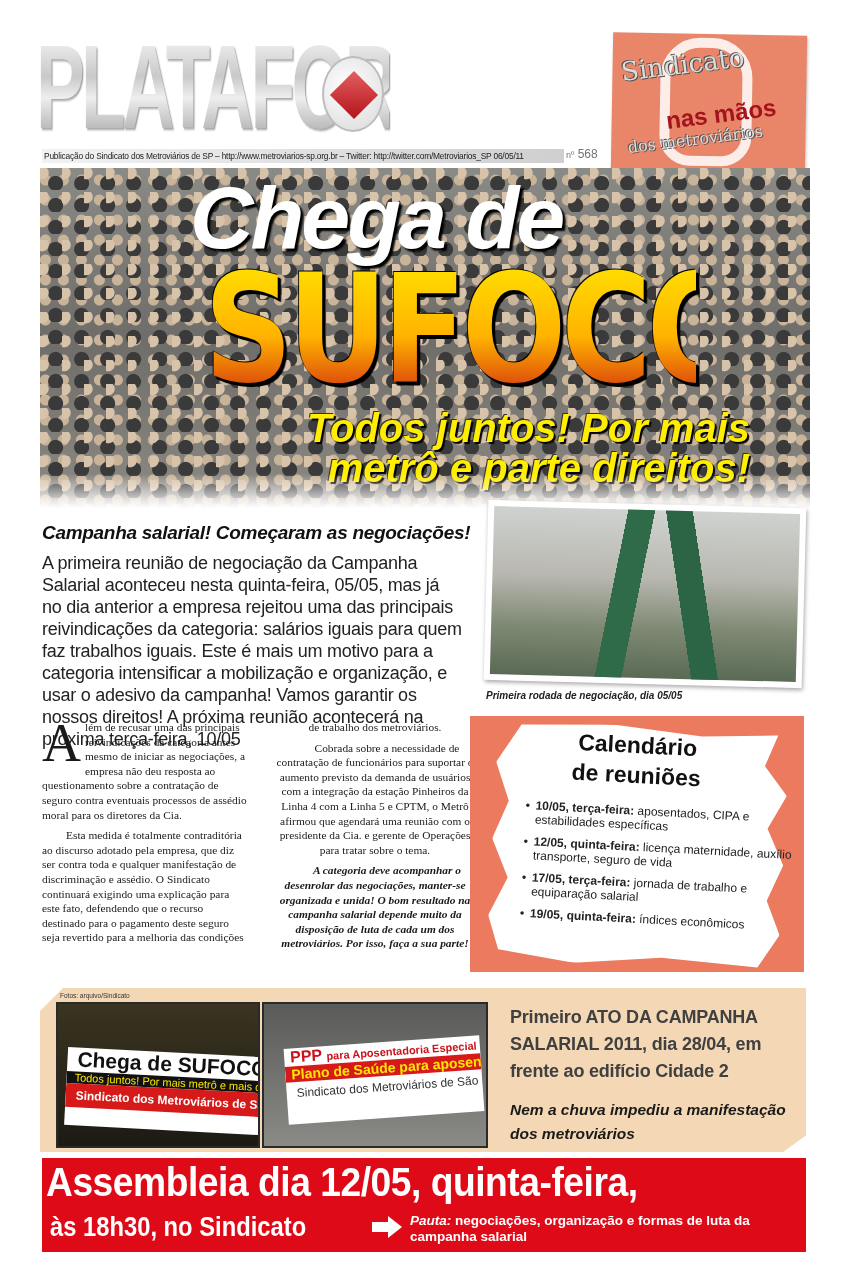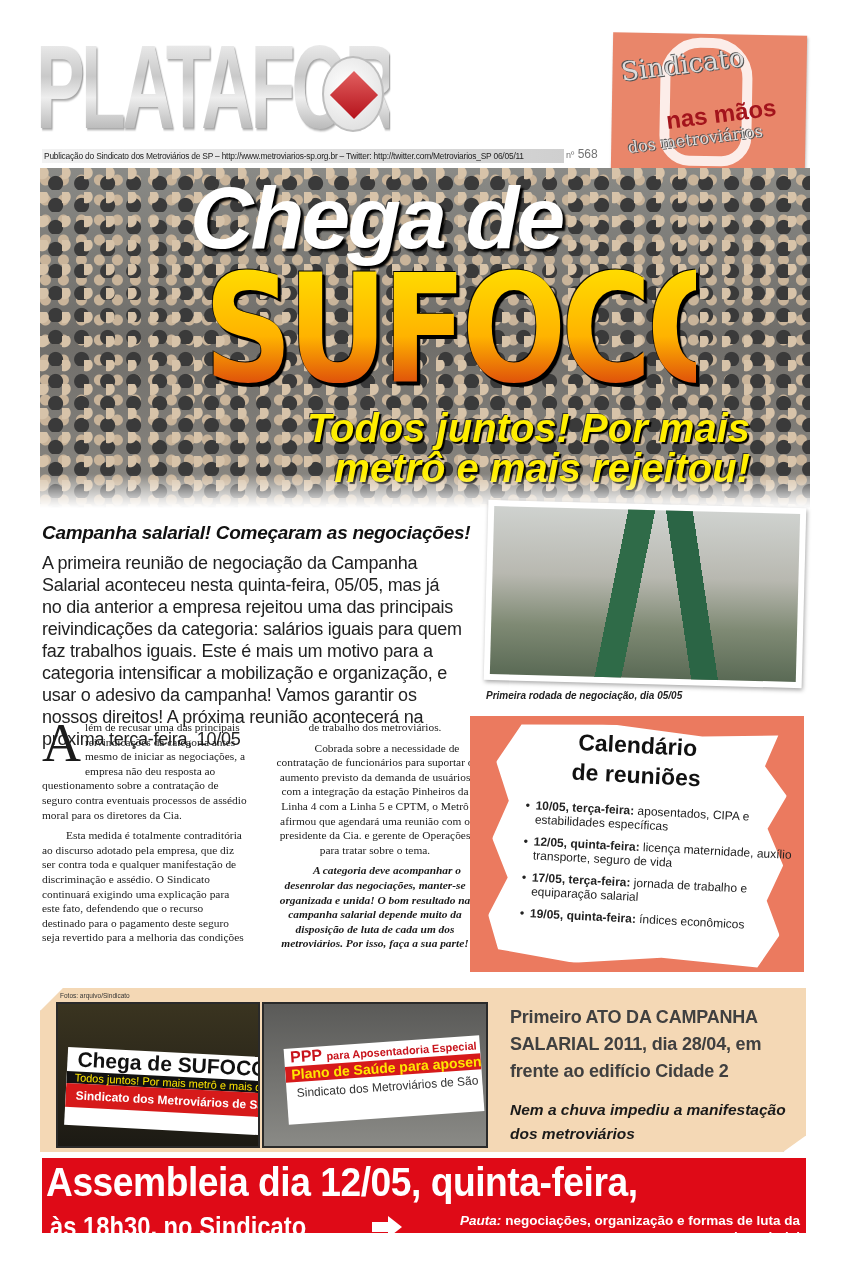--- a/index.html
+++ b/index.html
@@ -137,25 +137,25 @@
   .p1 .b-t3 { background: #d61a1a; color: #fff; font-size: 12px; font-weight: 700; padding-left: 10px; height: 24px; line-height: 24px; white-space: nowrap; }
   .p2 .banner { left: 22px; top: 38px; width: 196px; height: 76px; transform: rotate(-4deg); }
   .p2 .b-t1 { color: #c8141c; font-size: 16px; font-weight: 700; padding-left: 6px; white-space: nowrap; }
   .p2 .b-t1 small { font-size: 11px; }
   .p2 .b-t2 { background: #d61a1a; color: #ffe600; font-size: 14px; font-weight: 700; padding-left: 6px; white-space: nowrap; }
   .p2 .b-t3 { color: #333; font-size: 12px; padding-left: 10px; white-space: nowrap; margin-top: 4px; }
   .strip-headline { position: absolute; left: 510px; top: 1004px; width: 290px; font-size: 18px; font-weight: 700; line-height: 27px; color: #404040; letter-spacing: -0.2px; }
   .strip-sub { position: absolute; left: 510px; top: 1098px; width: 290px; font-size: 15.5px; font-weight: 700; font-style: italic; line-height: 24px; color: #1a1a1a; }
 
   
-  .assembly { position: absolute; left: 42px; top: 1158px; width: 764px; height: 75px; background: #df0a17; color: #fff; }
+  .assembly { position: absolute; left: 42px; top: 1158px; width: 764px; height: 94px; background: #df0a17; color: #fff; }
   .assembly .a1 { position: absolute; left: 4px; top: 0px; width: 760px; font-size: 40px; font-weight: 700; line-height: 48px; white-space: nowrap; letter-spacing: -0.5px; transform: scaleX(0.93); transform-origin: left top; }
   .assembly .a2 { position: absolute; left: 8px; top: 52px; font-size: 27px; font-weight: 700; line-height: 34px; white-space: nowrap; transform: scaleX(0.88); transform-origin: left top; }
   .assembly .arrow { position: absolute; left: 330px; top: 58px; width: 30px; height: 22px; }
-  .assembly .pauta { position: absolute; left: 368px; top: 55px; width: 390px; text-align: right; font-size: 13.5px; font-weight: 700; line-height: 16px; color: #fff; }
+  .assembly .pauta { position: absolute; left: 368px; top: 55px; width: 390px; text-align: left; font-size: 13.5px; font-weight: 700; line-height: 16px; color: #fff; }
   .assembly .pauta i { font-style: italic; color: #ffffff; }
 </style>
 </head>
 <body>
 
 <div class="masthead">
   <div class="logo-word">PLATAFORMA</div>
   <div class="logo-emblem">
       <div class="diamond"></div>
     </div>
@@ -171,21 +171,21 @@
   <div class="s1">Sindicato</div>
   <div class="s2">nas mãos</div>
   <div class="s3">dos metroviários</div>
 </div>
 
 <div class="hero">
   <div class="hero-t1">Chega de</div>
   <div class="hero-t2">SUFOCO!</div>
   <div class="hero-t3">
     <div>Todos juntos! Por mais</div>
-    <div>metrô e mais rejeitou!</div>
+    <div>metrô e parte direitos!</div>
   </div>
 </div>
 
 <div class="photo-frame">
     <div class="img"></div>
   </div>
 <div class="photo-caption">Primeira rodada de negociação, dia 05/05</div>
 
 <div class="lead-title">Campanha salarial! Começaram as negociações!</div>
 <div class="lead-body">A primeira reunião de negociação da Campanha Salarial aconteceu nesta quinta-feira, 05/05, mas já no dia anterior a empresa rejeitou uma das principais reivindicações da categoria: salários iguais para quem faz trabalhos iguais. Este é mais um motivo para a categoria intensificar a mobilização e organização, e usar o adesivo da campanha! Vamos garantir os nossos direitos! A próxima reunião acontecerá na próxima terça-feira, 10/05</div>

